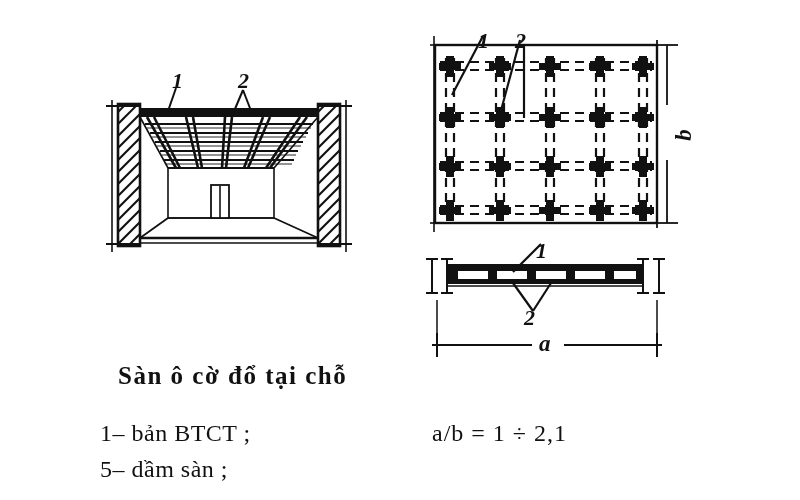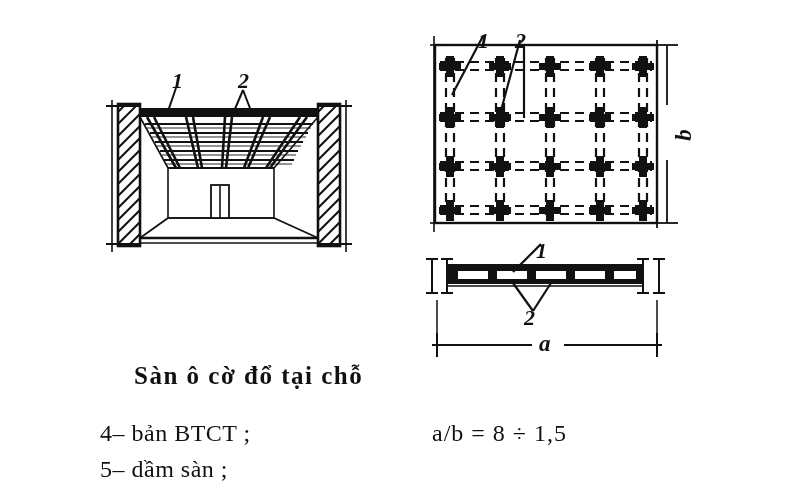--- a/index.html
+++ b/index.html
@@ -342,20 +342,20 @@
   <div class="txt num-label" style="left:478px; top:28px;">1</div>
   <div class="txt num-label" style="left:515px; top:28px;">2</div>
 
   <div class="txt dim-label rot" style="left:678px; top:122px;">b</div>
 
   <div class="txt num-label" style="left:536px; top:238px;">1</div>
   <div class="txt num-label" style="left:524px; top:305px;">2</div>
 
   <div class="txt dim-label" style="left:539px; top:331px;">a</div>
 
-  <div class="txt caption-title" style="left:118px; top:362px;margin-left:16px;">Sàn ô cờ đổ tại chỗ</div>
-
-  <div class="txt legend-line" style="left:100px; top:420px;">4–  bản BTCT ;</div>
+  <div class="txt caption-title" style="left:118px; top:362px;">Sàn ô cờ đổ tại chỗ</div>
+
+  <div class="txt legend-line" style="left:100px; top:420px;">1–  bản BTCT ;</div>
   <div class="txt legend-line" style="left:100px; top:456px;">5–  dầm sàn ;</div>
 
-  <div class="txt ratio-line" style="left:432px; top:420px;">a/b  =  8  ÷  1,5</div>
+  <div class="txt ratio-line" style="left:432px; top:420px;">a/b  =  1  ÷  2,1</div>
 
 </div>
 
 </body></html>

